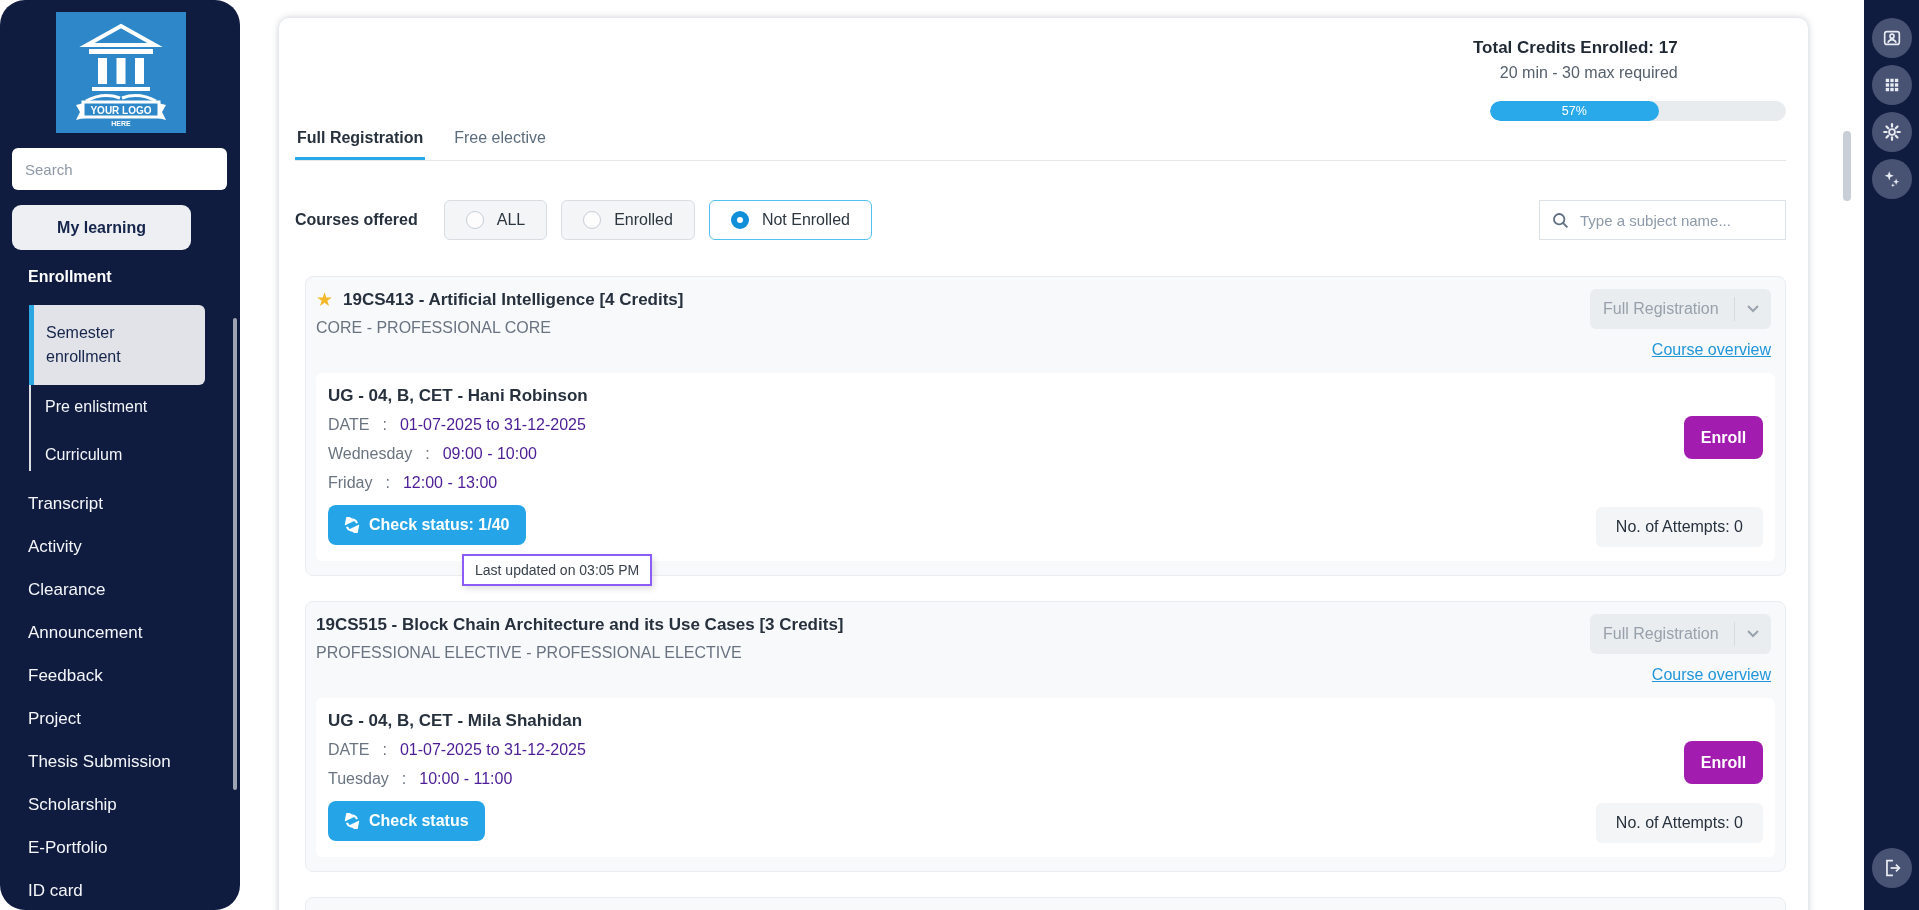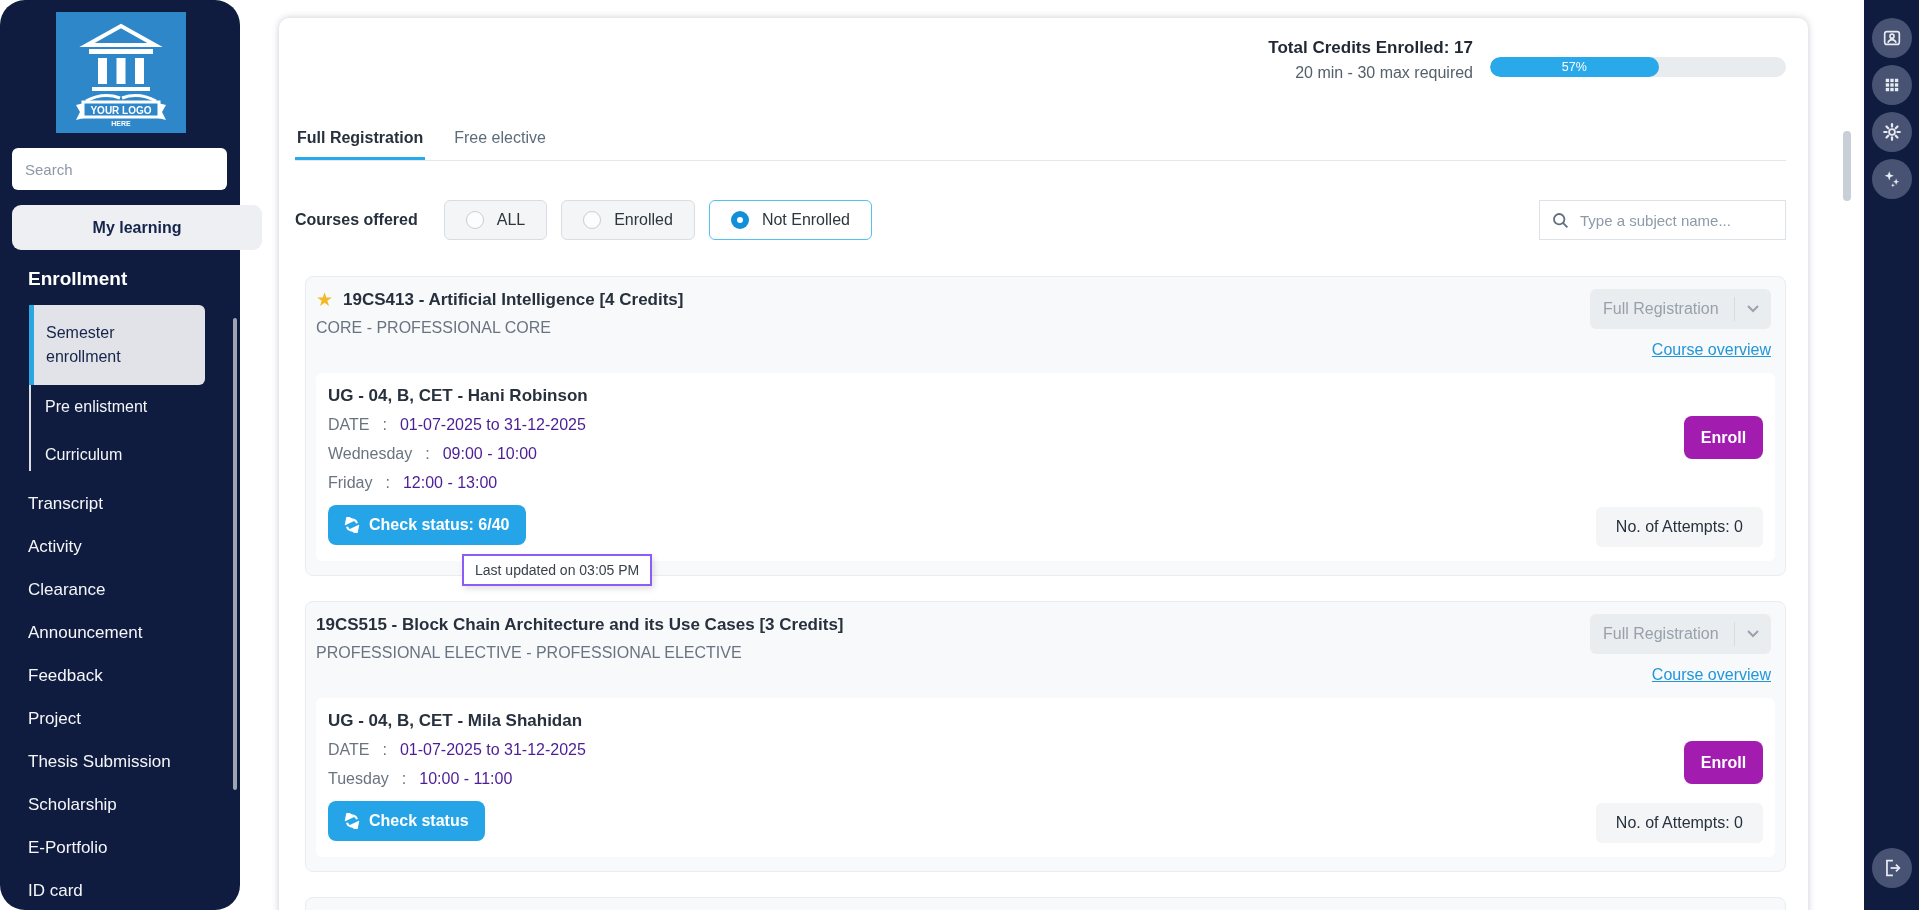--- a/index.html
+++ b/index.html
@@ -13,26 +13,26 @@
   
   .sidebar { position:absolute; left:0; top:0; width:240px; height:910px; background:#101c3f; z-index:6;border-radius:25px; }
   .logo-box { position:absolute; left:56px; top:12px; width:130px; height:121px; background:#2e87c9; }
   .side-search {
     position:absolute; left:12px; top:148px; width:215px; height:42px;
     background:#fff; border:none; border-radius:6px; padding:0 13px;
     font-size:15px; color:#333; outline:none; font-family:inherit;
   }
   .side-search::placeholder { color:#8d98a6; }
   .my-learning {
-    position:absolute; left:12px; top:205px; width:250px; height:45px;
+    position:absolute; left:12px; top:205px; width:179px; height:45px;
     background:#edeff3; border-radius:9px; color:#15244a;
     font-size:16px; font-weight:bold; display:flex; align-items:center; justify-content:center;
     cursor:pointer;
   }
-  .section-title { position:absolute; left:28px; top:268px; font-size:19px; font-weight:bold; color:#ffffff; }
+  .section-title { position:absolute; left:28px; top:268px; font-size:16px; font-weight:bold; color:#ffffff; }
   .side-line { position:absolute; left:29px; top:305px; width:2px; height:166px; background:rgba(255,255,255,.85); }
   .sub-active {
     position:absolute; left:29px; top:305px; width:176px;
     background:#e2e3e8; border-left:5px solid #2aa7e0; border-radius:0 6px 6px 0;
     padding:16px 12px; color:#15244a; font-size:16px; line-height:24px; cursor:pointer;
   }
   .sub-item { position:absolute; left:45px; font-size:16px; color:#f2f5f9; cursor:pointer; }
   .sub-item.s1 { top:398px; }
   .sub-item.s2 { top:446px; }
   .side-items { position:absolute; left:0; top:482px; width:100%; }
@@ -50,21 +50,21 @@
   
   .main { position:absolute; left:240px; top:0; width:1624px; height:910px; background:#ffffff; }
   .panel {
     position:absolute; left:39px; top:18px; width:1529px; height:900px;
     background:#fff; border-radius:10px 10px 0 0;
     box-shadow:0 0 7px rgba(130,140,155,.45);
   }
   .page-scrollbar { position:absolute; left:1843px; top:131px; width:8px; height:70px; background:#c9cfd6; border-radius:4px; z-index:7; cursor:pointer; }
 
   
-  .credits-wrap { position:absolute; top:20px; right:22px; display:flex; align-items:flex-start; }
+  .credits-wrap { position:absolute; top:20px; right:22px; display:flex; align-items:flex-start;flex-direction:column; }
   .credits-line1 { font-size:17px; font-weight:bold; color:#1f2833; text-align:right; }
   .credits-line2 { font-size:16px; color:#55606b; text-align:right; margin-top:6px; }
   .progress-track { width:296px; height:20px; margin:19px 0 0 17px; background:#e9ecef; border-radius:10px; overflow:hidden; }
   .progress-fill {
     height:100%; background:#29a9ea; border-radius:10px;
     display:flex; align-items:center; justify-content:center;
     color:#fff; font-size:12.5px;
   }
 
   
@@ -263,21 +263,21 @@
           <button class="check-btn">
             <svg width="16" height="16" viewBox="0 0 16 16">
               <defs>
                 <marker id="arwA" markerWidth="5" markerHeight="5" refX="2.5" refY="2.5" orient="auto">
                     <path d="M0 0L5 2.5L0 5z" fill="#fff"></path>
                   </marker>
               </defs>
               <path d="M13 6.3A5.3 5.3 0 0 0 3.7 4.6" fill="none" stroke="#fff" stroke-width="2" marker-end="url(#arwA)"></path>
               <path d="M3 9.7A5.3 5.3 0 0 0 12.3 11.4" fill="none" stroke="#fff" stroke-width="2" marker-end="url(#arwA)"></path>
             </svg>
-            <span>Check status: 6/40</span>
+            <span>Check status: 1/40</span>
           </button>
           <div class="tooltip">Last updated on 03:05 PM</div>
           <button class="enroll-btn">Enroll</button>
           <div class="attempts">No. of Attempts: 0</div>
         </div>
       </div>
 
       <div class="course-card">
         <div class="card-head">
           <div>

